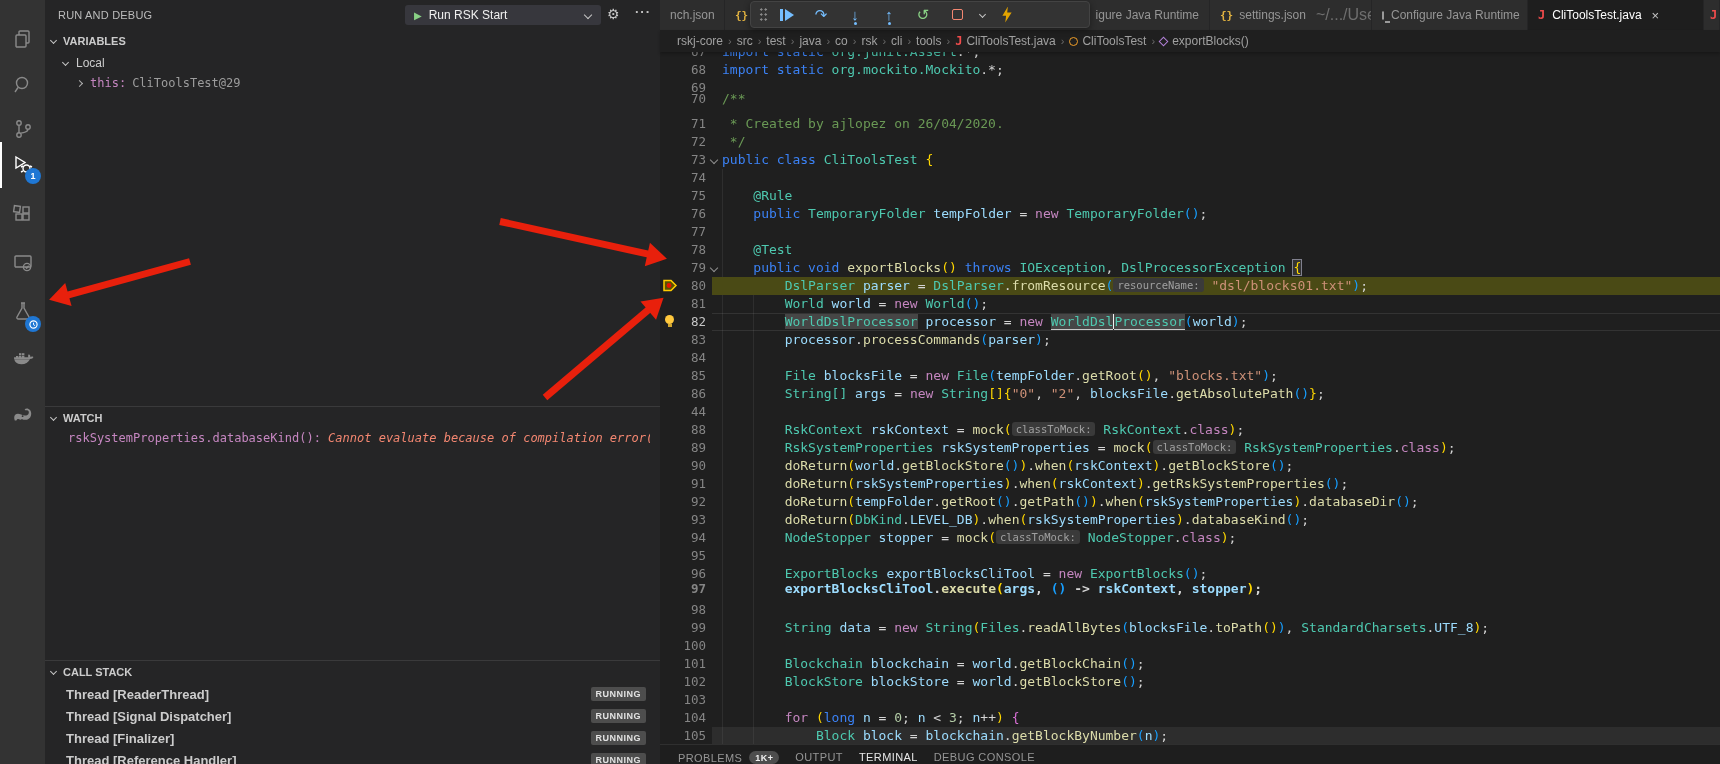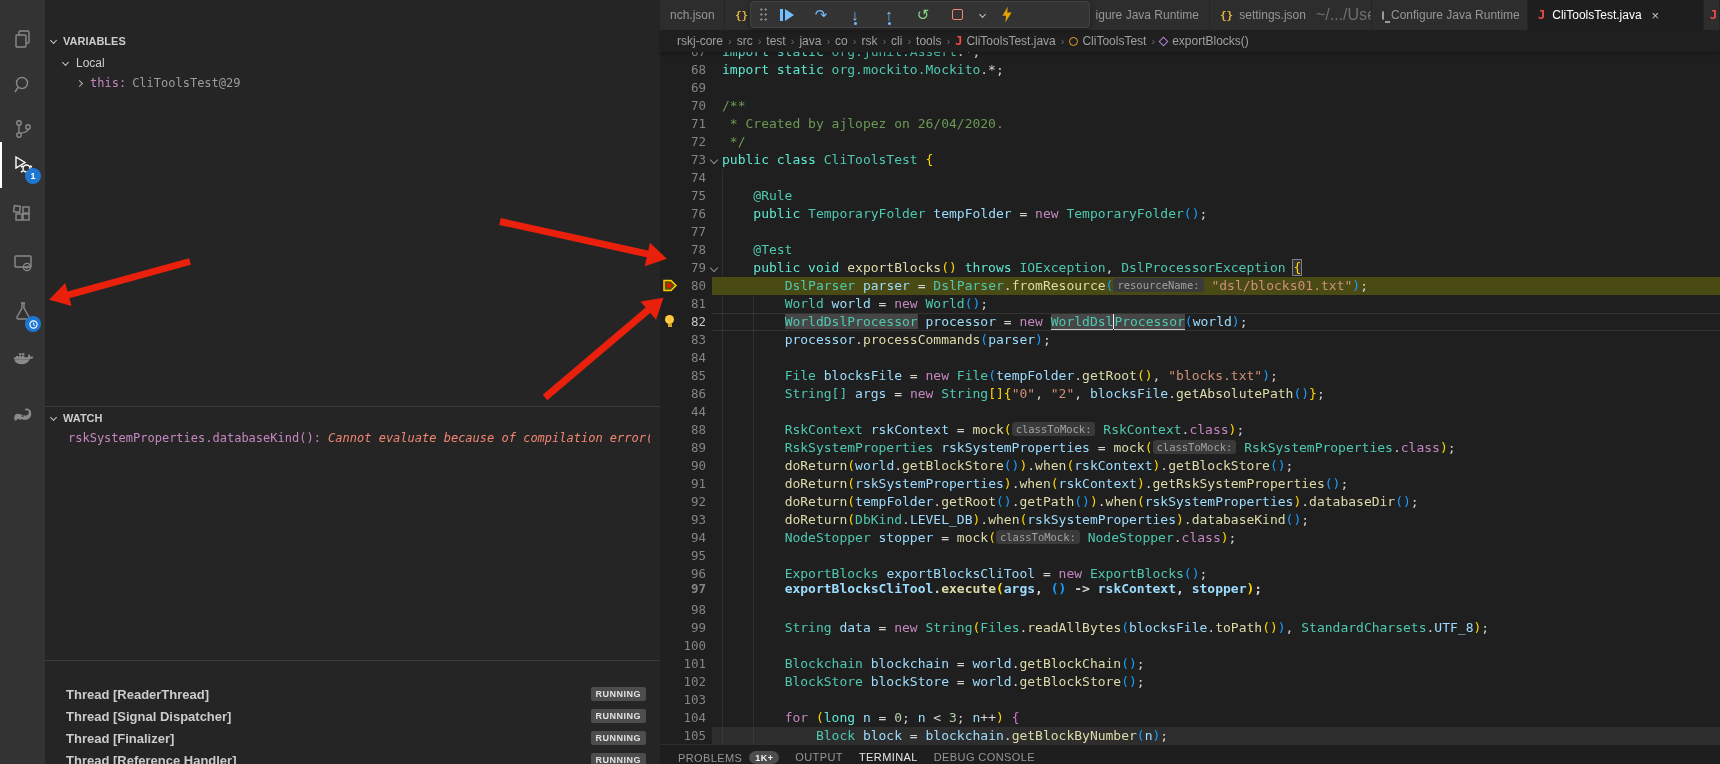--- a/index.html
+++ b/index.html
@@ -93,21 +93,21 @@
   .gmark { position:absolute; left:2px; top:1px; }
   .fold { position:absolute; left:51px; top:6px; width:6px; height:6px; border-right:1.4px solid #8f8f8f;
     border-bottom:1.4px solid #8f8f8f; transform:rotate(45deg); }
   .codepart { position:absolute; left:52px; right:0; top:0; padding-left:10px; white-space:pre; color:#d4d4d4; }
   .cl-current { background:#4a4a15; }
   #cursorline { position:absolute; left:52px; right:0; top:261px; height:18px; border-top:1px solid rgba(255,255,255,.09);
     border-bottom:1px solid rgba(255,255,255,.09); }
   #hstrip { position:absolute; left:52px; right:0; top:675px; height:17px; background:rgba(121,121,121,.16); }
   .iguide { position:absolute; width:1px; background:rgba(255,255,255,.07); }
   
-  .tk-k{color:#5eead4} .tk-kc{color:#c586c0} .tk-t{color:#4ec9b0} .tk-v{color:#9cdcfe} .tk-m{color:#dcdcaa}
+  .tk-k{color:#3b82f6} .tk-kc{color:#c586c0} .tk-t{color:#4ec9b0} .tk-v{color:#9cdcfe} .tk-m{color:#dcdcaa}
   .tk-s{color:#ce9178} .tk-c{color:#6a9955} .tk-a{color:#4ec9b0} .tk-d{color:#d4d4d4} .tk-n0{color:#b5cea8}
   .tk-p1{color:#ffd700} .tk-p2{color:#da70d6} .tk-p3{color:#179fff}
   .tk-inlay{ display:inline-block; background:#3a3a3a; color:#a0a0a0; font-size:10.5px; line-height:14px; border-radius:3px;
     padding:0 4px; vertical-align:1px; }
   .tk-hl1{ background:rgba(118,118,118,.45); }
   .tk-hl2{ background:rgba(118,118,118,.45); border-bottom:1px solid #c8c8c8; }
   .tk-match{ outline:1px solid #80808d; background:rgba(90,90,90,.35); }
   .tk-caret{ display:inline-block; width:0; border-left:1.6px solid #f0f0f0; height:15px; vertical-align:-3px; }
   
   .bulb { position:relative; width:10px; height:12px; margin:2px 0 0 3px; }
@@ -202,20 +202,30 @@
   <div class="ab-item" style="top:392px">
     <svg width="24" height="22" viewBox="0 0 24 22">
         <path d="M19 6c-1.5-2-4-2-5.4-.8l1.2 1.4c2-1 3.4.6 3 2.4-.6 2.8-4.4 3.4-7.6 1.6-2.6-1.4-4.6-1.2-6 .2-1 1-1.4 3.4-.4 5.6h1.6c.4-1.2 1.4-2 2.6-1.2 1 .6 2.2.8 2.8-.2 3.6 2 8.2.4 9.2-3.6.6-2.2 0-4-1-5.4z" fill="#8a8a8a" stroke="none"></path>
         <circle cx="11.6" cy="12.2" r=".9" fill="#333" stroke="none"></circle>
       </svg>
   </div>
   <span class="ab-active-bar"></span>
 </div>
 
 <div id="sidebar">
+  <div id="sb-header">
+    <span id="sb-title">RUN AND DEBUG</span>
+    <div id="run-btn">
+      <span class="play">▶</span>
+      <span class="lbl">Run RSK Start</span>
+      <span class="cv-d"></span>
+    </div>
+    <span id="sb-gear">⚙</span>
+    <span id="sb-dots">···</span>
+  </div>
 
   <div class="sect-head" style="top:30px">
     <span class="cv-d"></span>
     <span>VARIABLES</span>
   </div>
   <div id="var-local">
     <span class="cv-d"></span>
     <span>Local</span>
   </div>
   <div id="var-this" class="mono">
@@ -227,20 +237,24 @@
   <div class="sb-div" style="top:406px"></div>
   <div class="sect-head" style="top:407px">
     <span class="cv-d"></span>
     <span>WATCH</span>
   </div>
   <div id="watch-row" class="mono">
     <span class="expr">rskSystemProperties.databaseKind(): </span><span class="err">Cannot evaluate because of compilation error(s): rsk…</span>
   </div>
 
   <div class="sb-div" style="top:660px"></div>
+  <div class="sect-head" style="top:661px">
+    <span class="cv-d"></span>
+    <span>CALL STACK</span>
+  </div>
   <div id="callstack">
       <div class="cs-row" style="top: 684px;">
         <span class="t">Thread [ReaderThread]</span>
         <span class="cs-badge">RUNNING</span>
       </div>
       <div class="cs-row" style="top: 706px;">
         <span class="t">Thread [Signal Dispatcher]</span>
         <span class="cs-badge">RUNNING</span>
       </div>
       <div class="cs-row" style="top: 728px;">
@@ -371,21 +385,21 @@
           <span class="codepart"><span class="tk-k">import static </span><span class="tk-t">org.junit.Assert</span><span class="tk-d">.*;</span></span>
         </div>
         <div class="row" style="top: 9px;">
           <span class="lnum">68</span>
           <span class="codepart"><span class="tk-k">import static </span><span class="tk-t">org.mockito.Mockito</span><span class="tk-d">.*;</span></span>
         </div>
         <div class="row" style="top: 27px;">
           <span class="lnum">69</span>
           <span class="codepart"></span>
         </div>
-        <div class="row" style="top: 45px;">
+        <div class="row" style="top: 38px;">
           <span class="lnum">70</span>
           <span class="codepart"><span class="tk-c">/**</span></span>
         </div>
         <div class="row" style="top: 63px;">
           <span class="lnum">71</span>
           <span class="codepart"><span class="tk-c"> * Created by ajlopez on 26/04/2020.</span></span>
         </div>
         <div class="row" style="top: 81px;">
           <span class="lnum">72</span>
           <span class="codepart"><span class="tk-c"> */</span></span>

